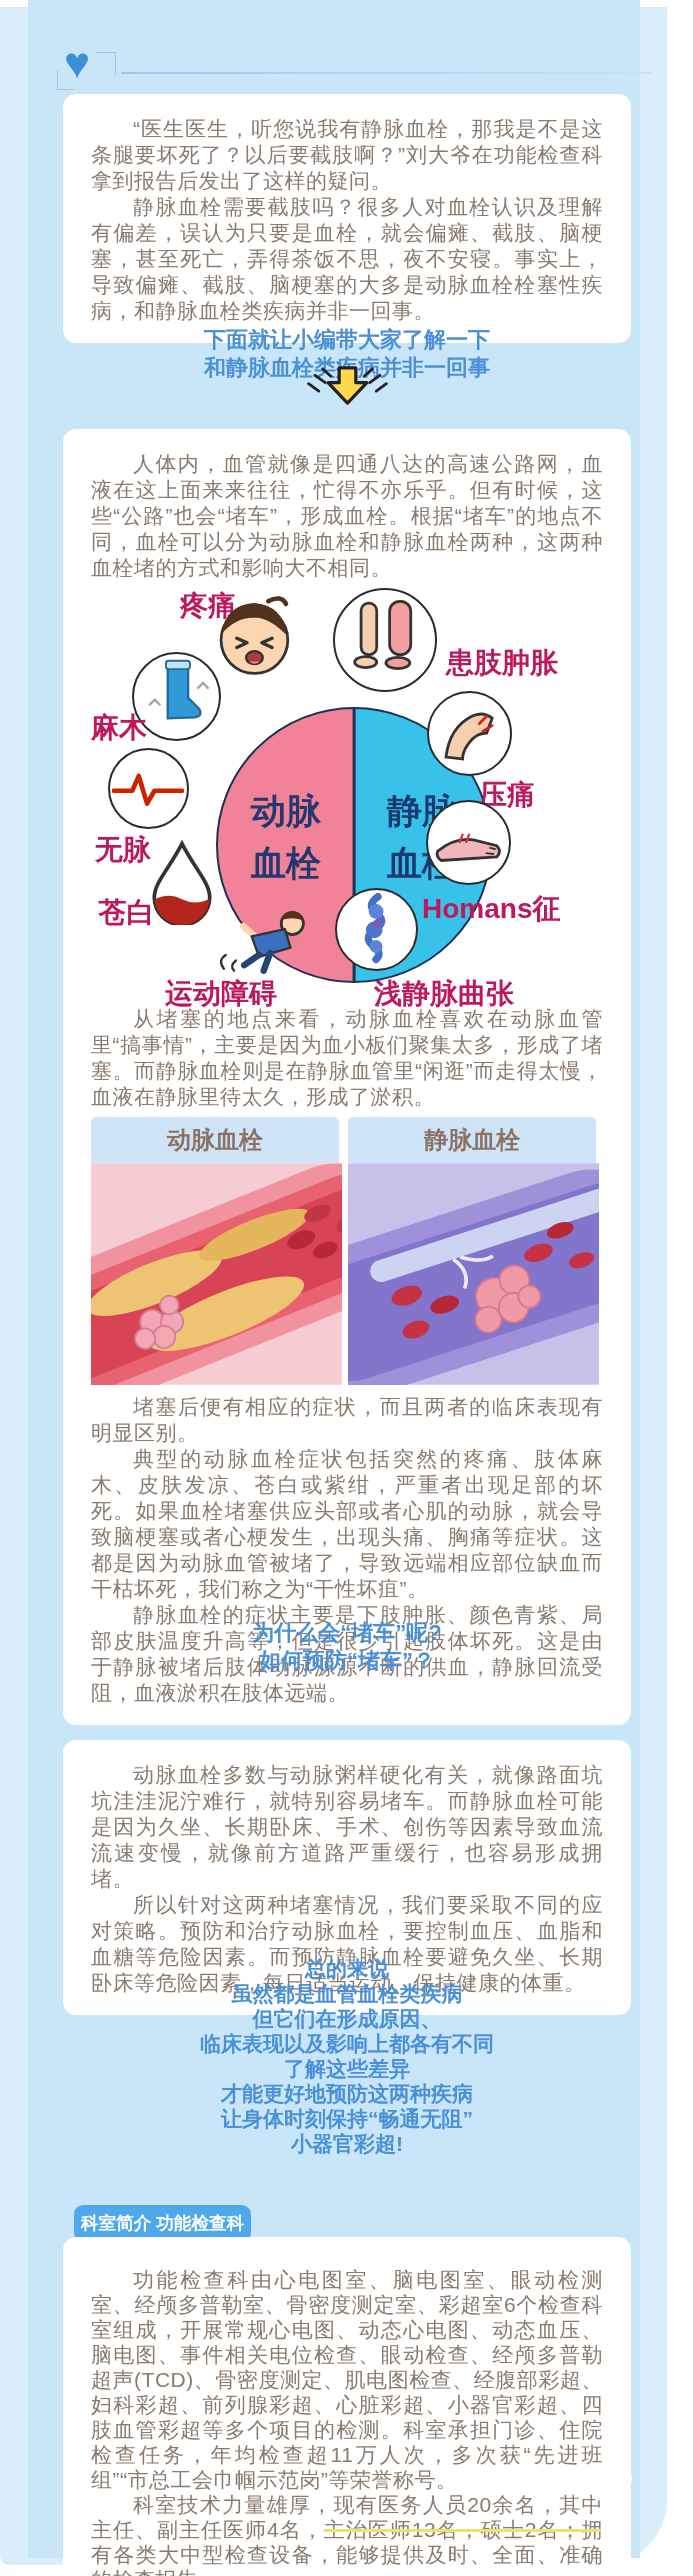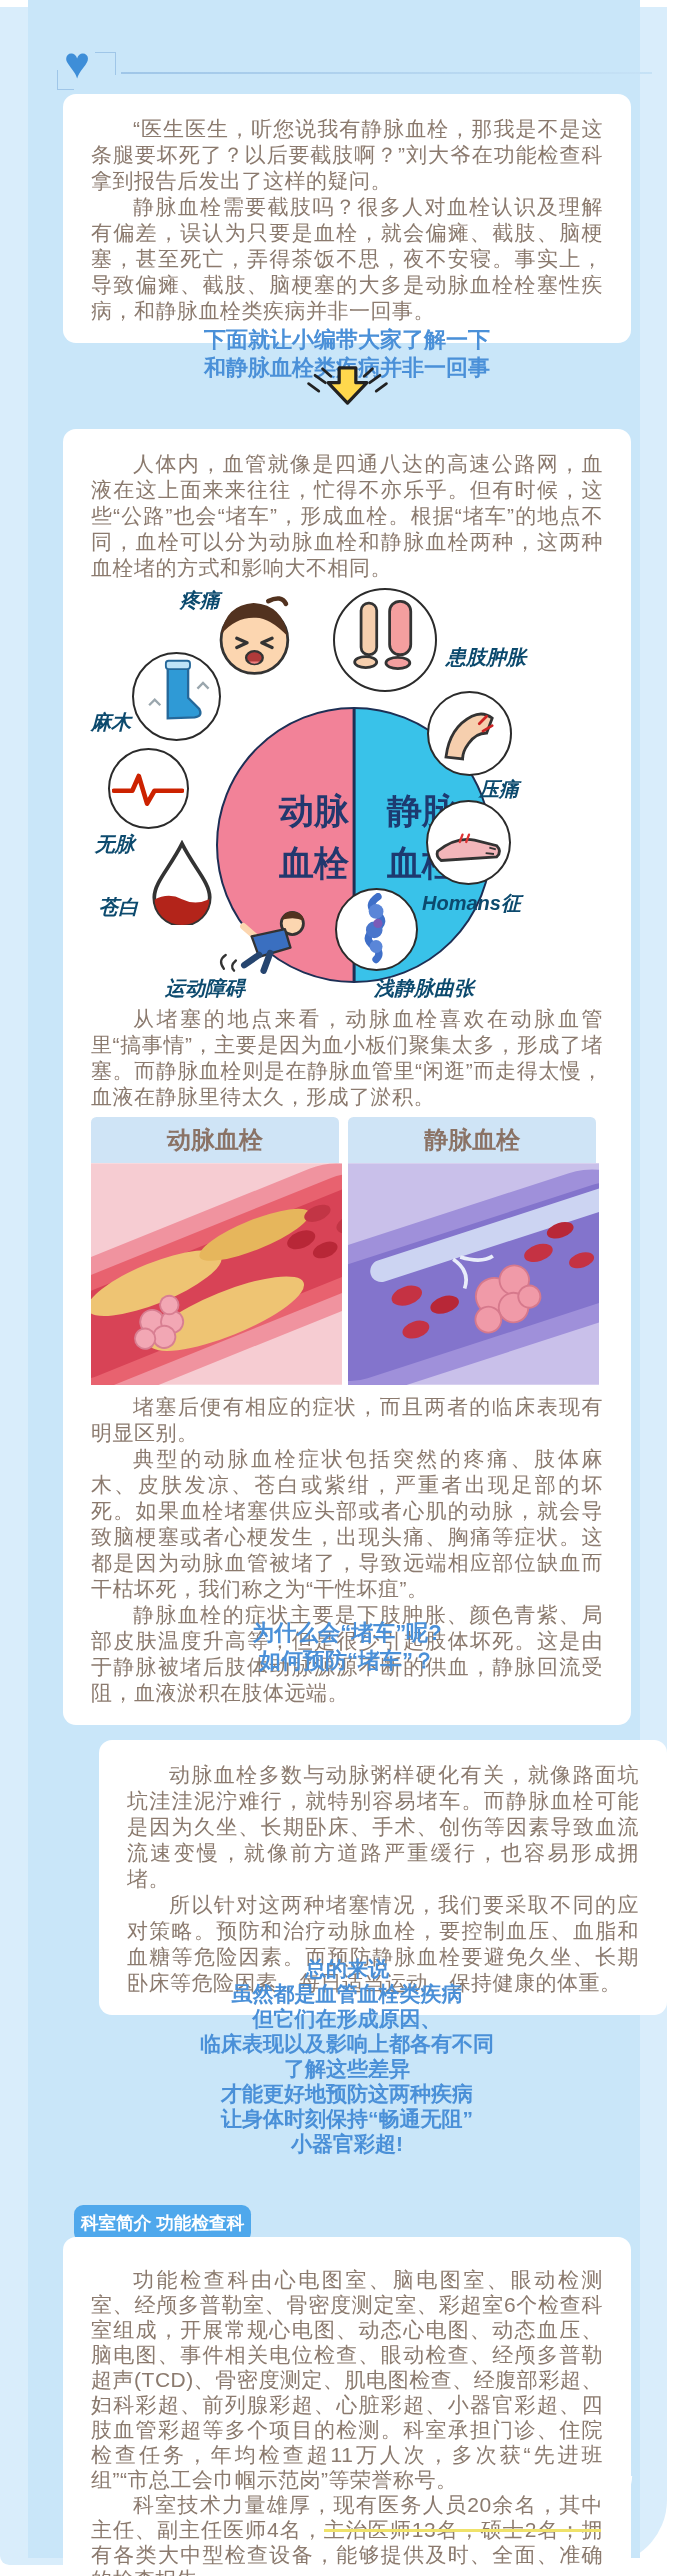--- a/index.html
+++ b/index.html
@@ -29,22 +29,22 @@
   .summary-lines{line-height:25px;font-size:21px;}
   
   .arrow-deco{position:absolute;left:63px;width:568px;text-align:center;}
   
   .diag1{position:relative;width:512px;height:412px;margin:5.5px 0 7.4px 0;}
   .pie{position:absolute;left:125px;top:120px;width:272px;height:272px;border-radius:50%;
        background:linear-gradient(90deg,#f28298 50%,#39c2e9 50%);border:2.8px solid #1d2f55;}
   .pie-divider{position:absolute;left:50%;top:0;width:2.8px;height:100%;background:#1d2f55;
                transform:translateX(-50%);}
   .pie-label{position:absolute;top:76px;width:50%;text-align:center;color:#22386e;
-             font-weight:bold;font-size:35px;line-height:52px;margin-left:28px;}
-  .sym-label{position:absolute;color:#0c4a6e;font-weight:bold;font-size:20px;white-space:nowrap;font-style:italic;}
+             font-weight:bold;font-size:35px;line-height:52px;}
+  .sym-label{position:absolute;color:#be185d;font-weight:bold;font-size:28px;white-space:nowrap;}
   .sym-circle{position:absolute;border:2.8px solid #2b2b2b;border-radius:50%;background:#fff;
               display:flex;align-items:center;justify-content:center;box-sizing:border-box;}
   
   .diag2{display:flex;gap:9.2px;width:512px;margin:7.4px 0 9.2px 0;}
   .panel{width:248px;}
   .panel-hd{height:46px;background:#cfe4f6;border-radius:5.5px 5.5px 0 0;text-align:center;
             line-height:46px;font-weight:bold;font-size:24px;color:#8a7265;}
   .panel svg{display:block;}
   
   .badge{position:absolute;left:74px;top:2205px;background:#4fa8ec;color:#fff;font-weight:bold;
@@ -249,21 +249,21 @@
     <p>堵塞后便有相应的症状，而且两者的临床表现有明显区别。</p>
     <p>典型的动脉血栓症状包括突然的疼痛、肢体麻木、皮肤发凉、苍白或紫绀，严重者出现足部的坏死。如果血栓堵塞供应头部或者心肌的动脉，就会导致脑梗塞或者心梗发生，出现头痛、胸痛等症状。这都是因为动脉血管被堵了，导致远端相应部位缺血而干枯坏死，我们称之为“干性坏疽”。</p>
     <p>静脉血栓的症状主要是下肢肿胀、颜色青紫、局部皮肤温度升高等，但是很少引起肢体坏死。这是由于静脉被堵后肢体动脉源源不断的供血，静脉回流受阻，血液淤积在肢体远端。</p>
   </div>
 
   <div class="blue-center" style="top:1619px;">
     <div>为什么会“堵车”呢?</div>
     <div>如何预防“堵车”？</div>
   </div>
 
-  <div class="card" style="top:1740px;margin-left:36px;">
+  <div class="card" style="top:1740px;">
     <p>动脉血栓多数与动脉粥样硬化有关，就像路面坑坑洼洼泥泞难行，就特别容易堵车。而静脉血栓可能是因为久坐、长期卧床、手术、创伤等因素导致血流流速变慢，就像前方道路严重缓行，也容易形成拥堵。</p>
     <p>所以针对这两种堵塞情况，我们要采取不同的应对策略。预防和治疗动脉血栓，要控制血压、血脂和血糖等危险因素。而预防静脉血栓要避免久坐、长期卧床等危险因素，每日适当运动、保持健康的体重。</p>
   </div>
 
   <div class="blue-center summary-lines" style="top:1956px;">
     <div>总的来说</div>
     <div>虽然都是血管血栓类疾病</div>
     <div>但它们在形成原因、</div>
     <div>临床表现以及影响上都各有不同</div>
     <div>了解这些差异</div>

